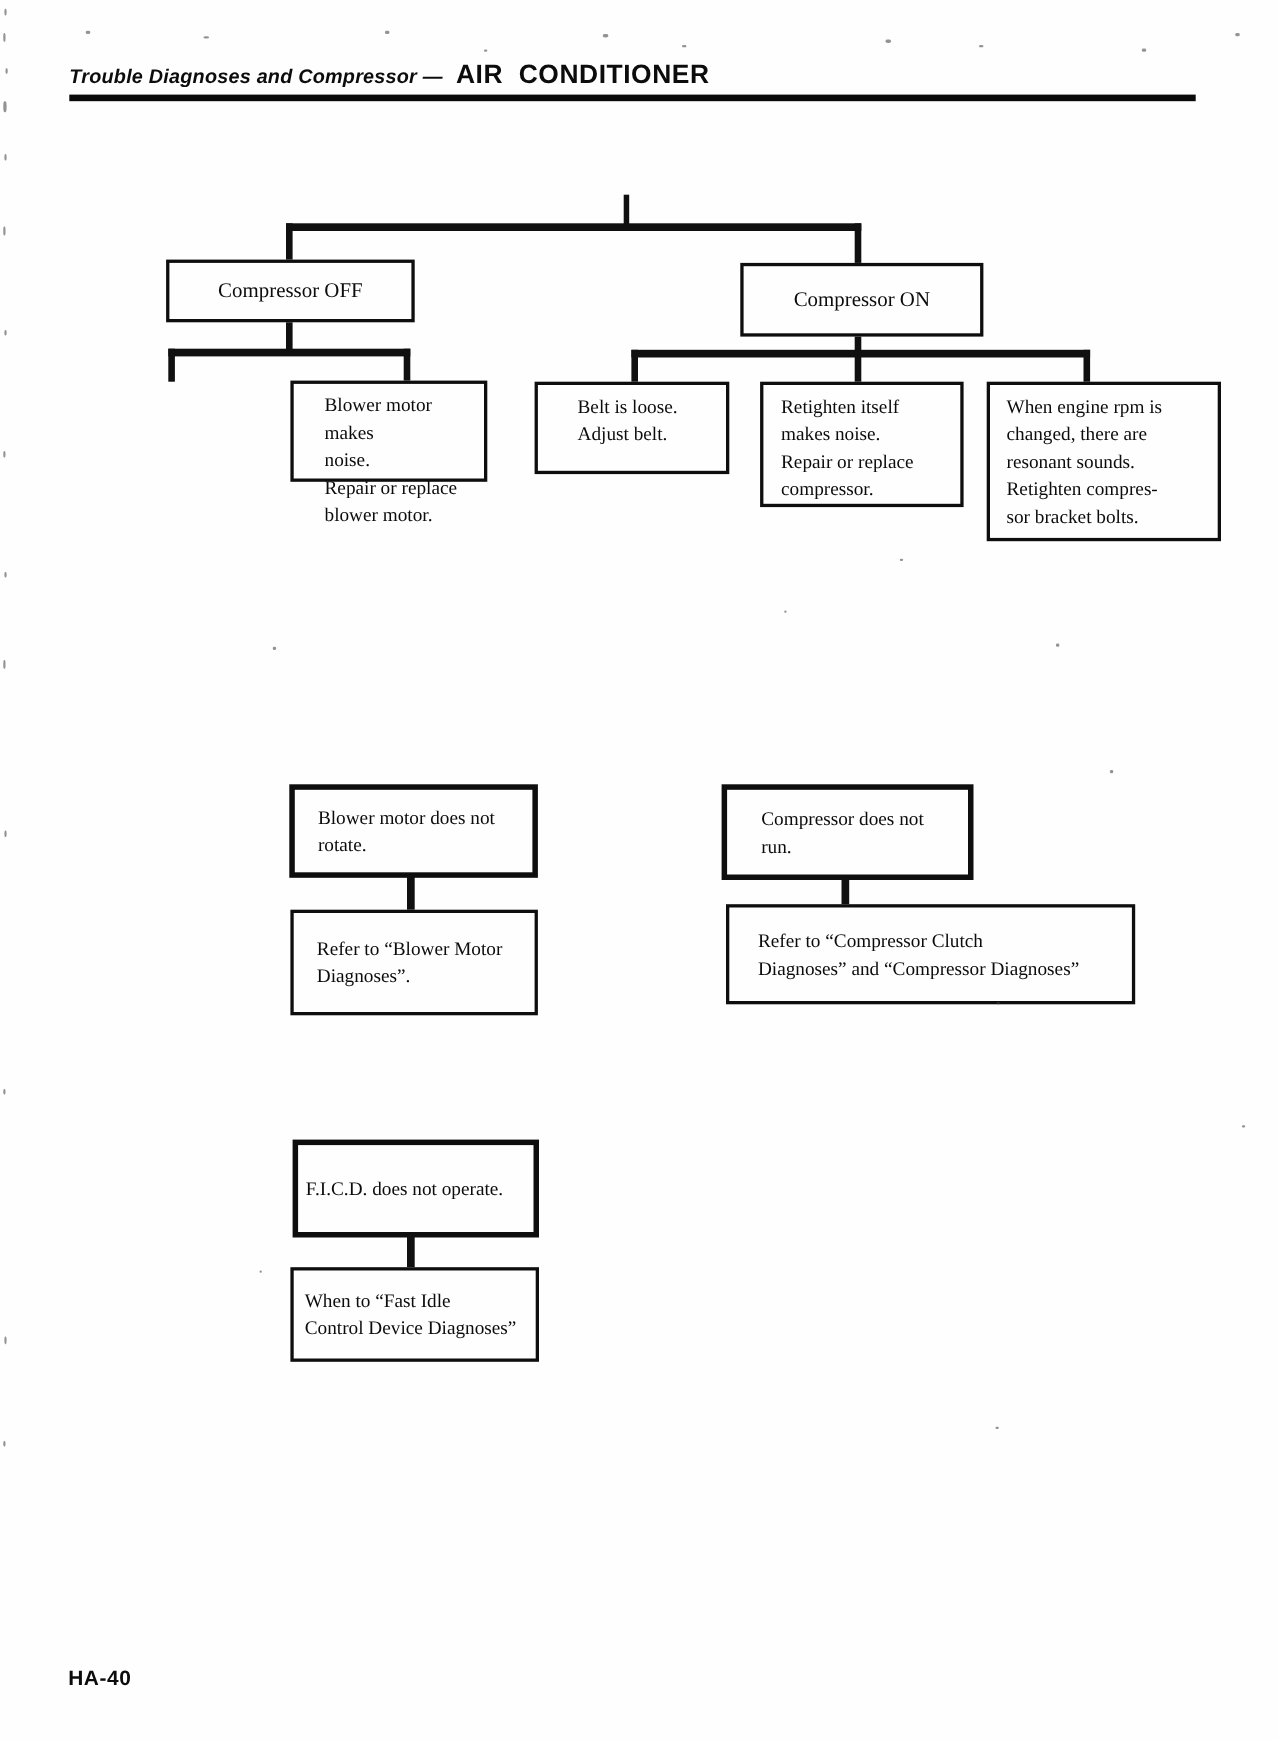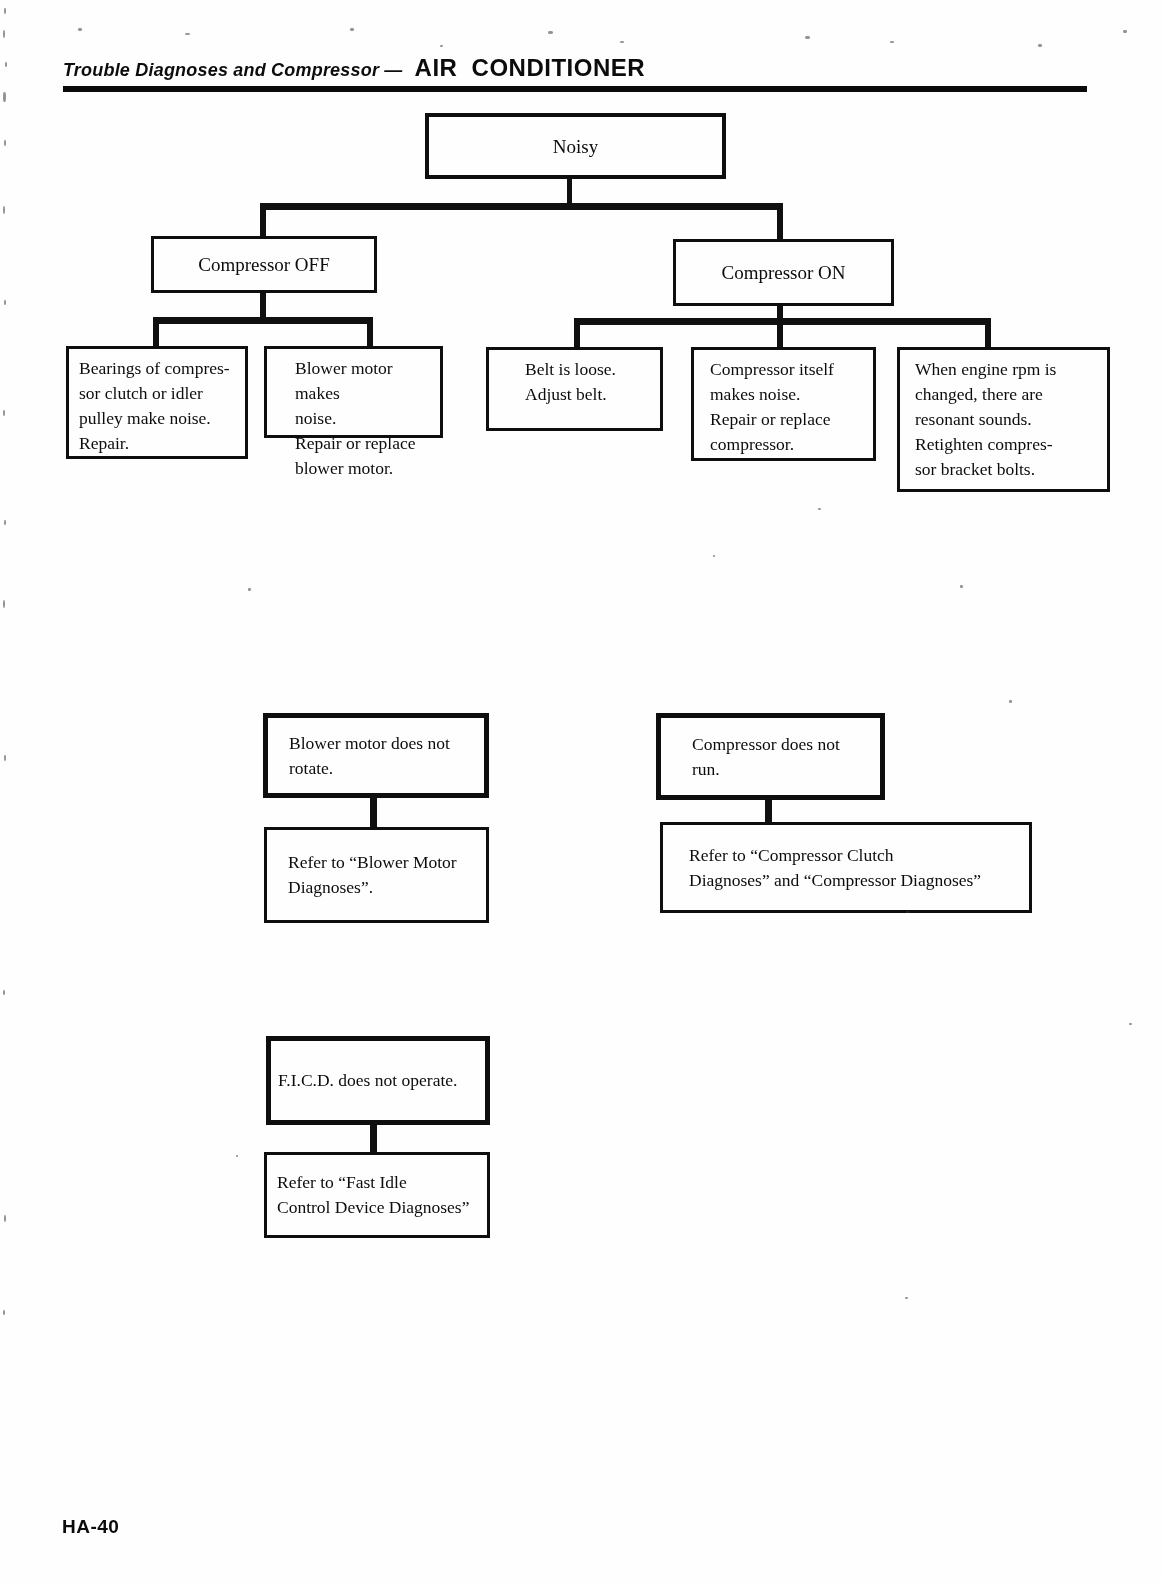--- a/index.html
+++ b/index.html
@@ -81,53 +81,44 @@
   <div class="line" style="left:260px;top:292px;width:6px;height:29px"></div>
   <div class="line" style="left:153px;top:317px;width:220px;height:7px"></div>
   <div class="line" style="left:153px;top:317px;width:6px;height:30px"></div>
   <div class="line" style="left:367px;top:317px;width:6px;height:30px"></div>
 
   <div class="line" style="left:777px;top:291px;width:6px;height:57px"></div>
   <div class="line" style="left:574px;top:318px;width:417px;height:7px"></div>
   <div class="line" style="left:574px;top:318px;width:6px;height:30px"></div>
   <div class="line" style="left:985px;top:318px;width:6px;height:30px"></div>
 
-  <div class="fbox b4 center label-box" style="left:425px;top:113px;width:301px;height:66px">
-    <span class="txt">Noisy</span>
-  </div>
 
   <div class="fbox center label-box" style="left:151px;top:236px;width:226px;height:57px">
     <span class="txt">Compressor OFF</span>
   </div>
 
   <div class="fbox center label-box" style="left:673px;top:239px;width:221px;height:67px">
     <span class="txt">Compressor ON</span>
   </div>
 
-  <div class="fbox toppad" style="left:66px;top:346px;width:182px;height:113px;padding-left:10px;padding-right:4px">
-    <span class="txt">Bearings of compres-
-sor clutch or idler
-pulley make noise.
-Repair.</span>
-  </div>
 
   <div class="fbox toppad" style="left:264px;top:346px;width:179px;height:92px;padding-left:28px;padding-right:4px">
     <span class="txt">Blower motor makes
 noise.
 Repair or replace
 blower motor.</span>
   </div>
 
   <div class="fbox toppad" style="left:486px;top:347px;width:177px;height:84px;padding-left:36px">
     <span class="txt">Belt is loose.
 Adjust belt.</span>
   </div>
 
   <div class="fbox toppad" style="left:691px;top:347px;width:185px;height:114px;padding-left:16px;padding-right:4px">
-    <span class="txt">Compressor itself
+    <span class="txt">Retighten itself
 makes noise.
 Repair or replace
 compressor.</span>
   </div>
 
   <div class="fbox toppad" style="left:897px;top:347px;width:213px;height:145px;padding-left:15px;padding-right:2px">
     <span class="txt">When engine rpm is
 changed, there are
 resonant sounds.
 Retighten compres-
@@ -152,21 +143,21 @@
   <div class="fbox" style="left:660px;top:822px;width:372px;height:91px;padding-left:26px">
     <span class="txt">Refer to “Compressor Clutch
 Diagnoses” and “Compressor Diagnoses”</span>
   </div>
 
   <div class="fbox b5" style="left:266px;top:1036px;width:224px;height:89px;padding-left:7px">
     <span class="txt">F.I.C.D. does not operate.</span>
   </div>
   <div class="line" style="left:370px;top:1123px;width:7px;height:31px"></div>
   <div class="fbox" style="left:264px;top:1152px;width:226px;height:86px;padding-left:10px">
-    <span class="txt">Refer to “Fast Idle
+    <span class="txt">When to “Fast Idle
 Control Device Diagnoses”</span>
   </div>
 
   <div class="footer">HA-40</div>
 
   <div id="specks">
       <div class="speck" style="left: 4px; top: 8px; width: 2px; height: 6px;"></div>
       <div class="speck" style="left: 3px; top: 30px; width: 2px; height: 8px;"></div>
       <div class="speck" style="left: 5px; top: 62px; width: 2px; height: 5px;"></div>
       <div class="speck" style="left: 3px; top: 92px; width: 3px; height: 10px;"></div>

